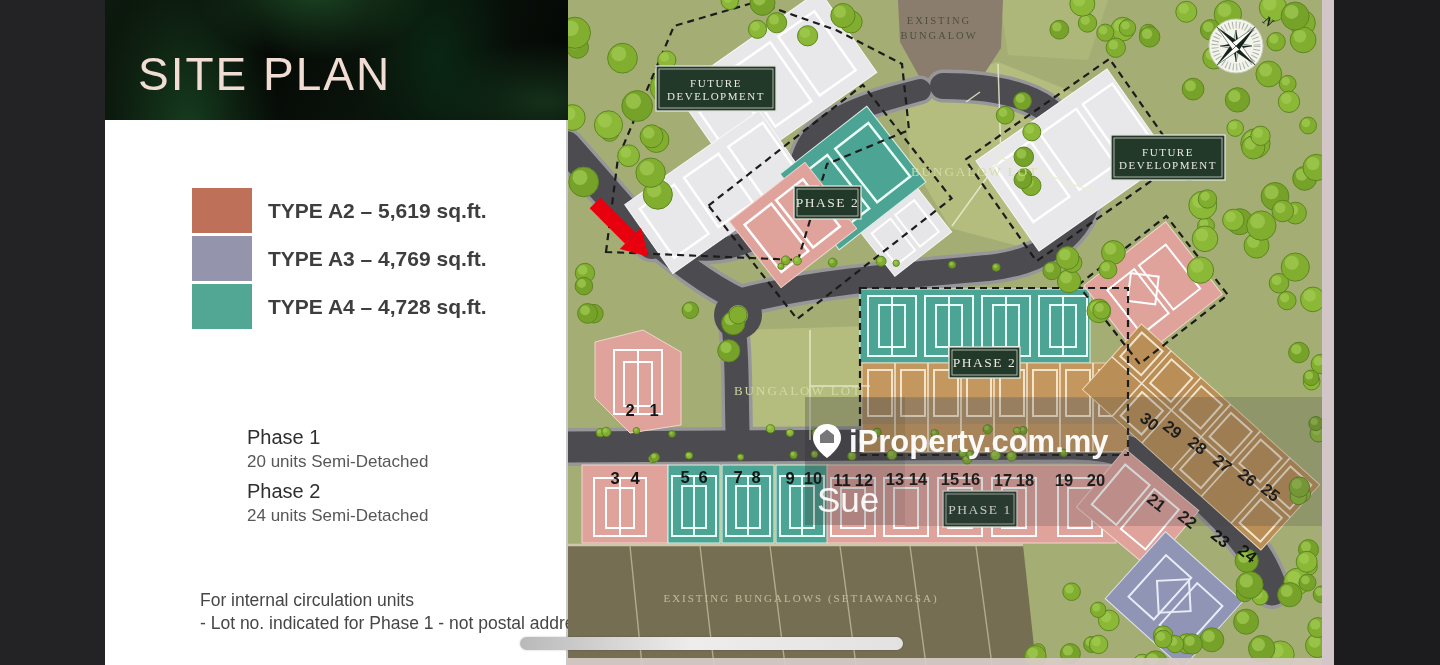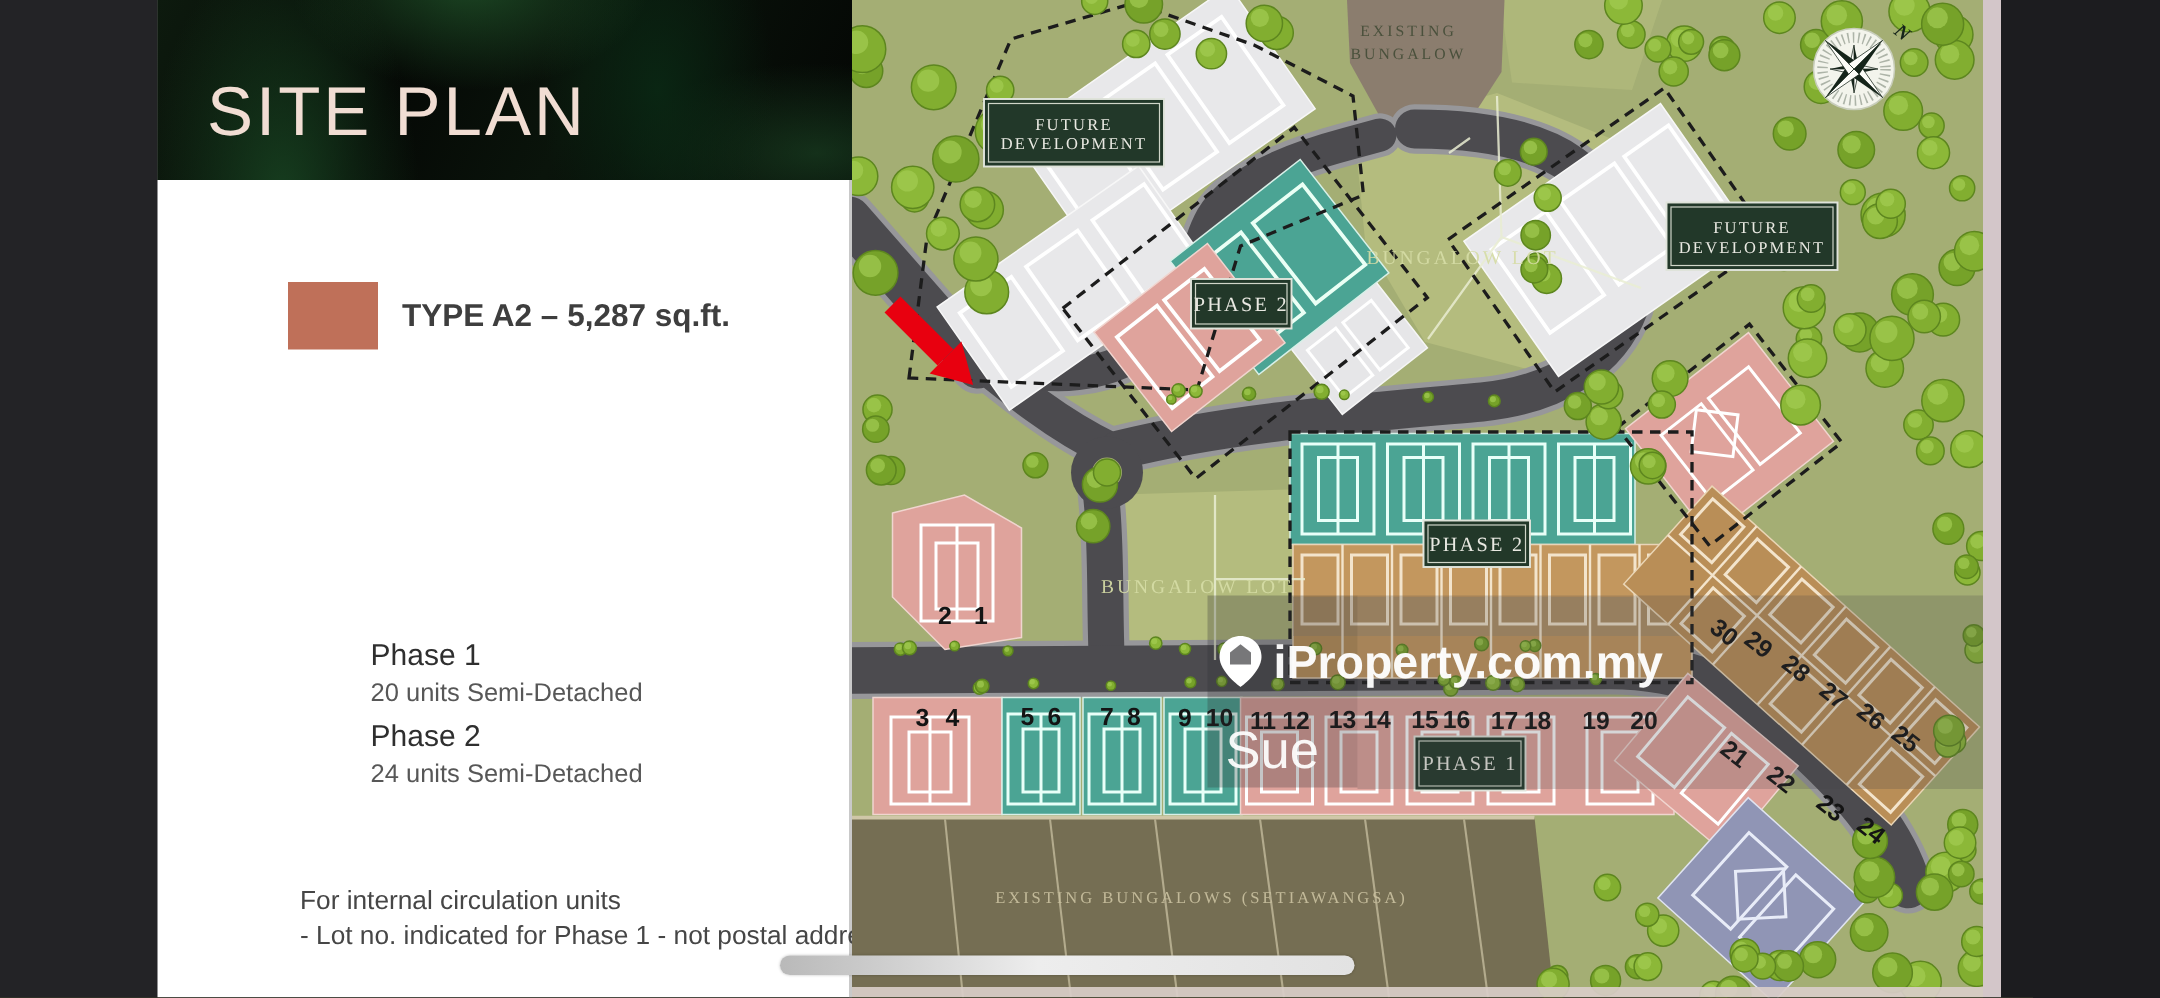--- a/index.html
+++ b/index.html
@@ -48,21 +48,29 @@
 <div id="stage">
   <div class="margin-left"></div>
 
   <div class="panel">
     <div class="panel-header">
       <div class="panel-title">SITE PLAN</div>
     </div>
     <div class="legend" id="legend">
         <div class="legend-row">
           <div class="swatch" style="background: rgb(191, 112, 89);"></div>
-          <div class="legend-label">TYPE A2 – 5,287 sq.ft.</div>
+          <div class="legend-label">TYPE A2 – 5,619 sq.ft.</div>
+        </div>
+        <div class="legend-row">
+          <div class="swatch" style="background: rgb(148, 148, 173);"></div>
+          <div class="legend-label">TYPE A3 – 4,769 sq.ft.</div>
+        </div>
+        <div class="legend-row">
+          <div class="swatch" style="background: rgb(82, 167, 148);"></div>
+          <div class="legend-label">TYPE A4 – 4,728 sq.ft.</div>
         </div>
       </div>
     <div class="phases" id="phases">
         <div class="phase-block" style="top: 426px;">
           <div class="phase-name">Phase 1</div>
           <div class="phase-detail">20 units Semi-Detached</div>
         </div>
         <div class="phase-block" style="top: 480px;">
           <div class="phase-name">Phase 2</div>
           <div class="phase-detail">24 units Semi-Detached</div>

